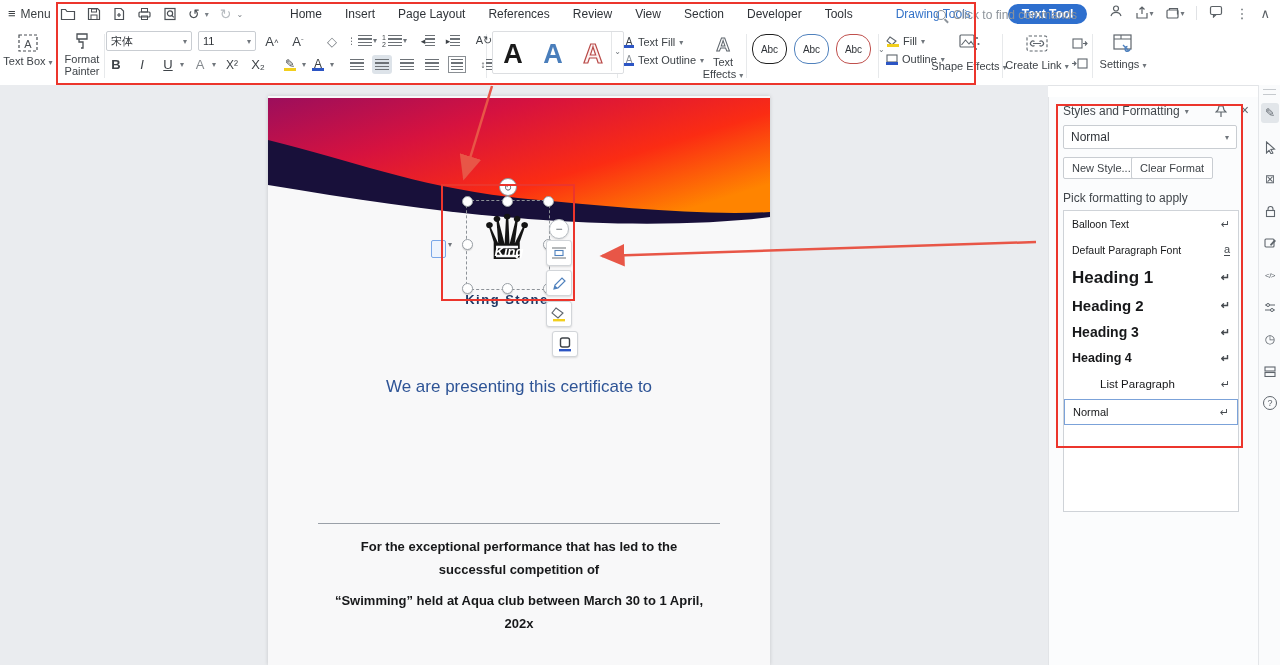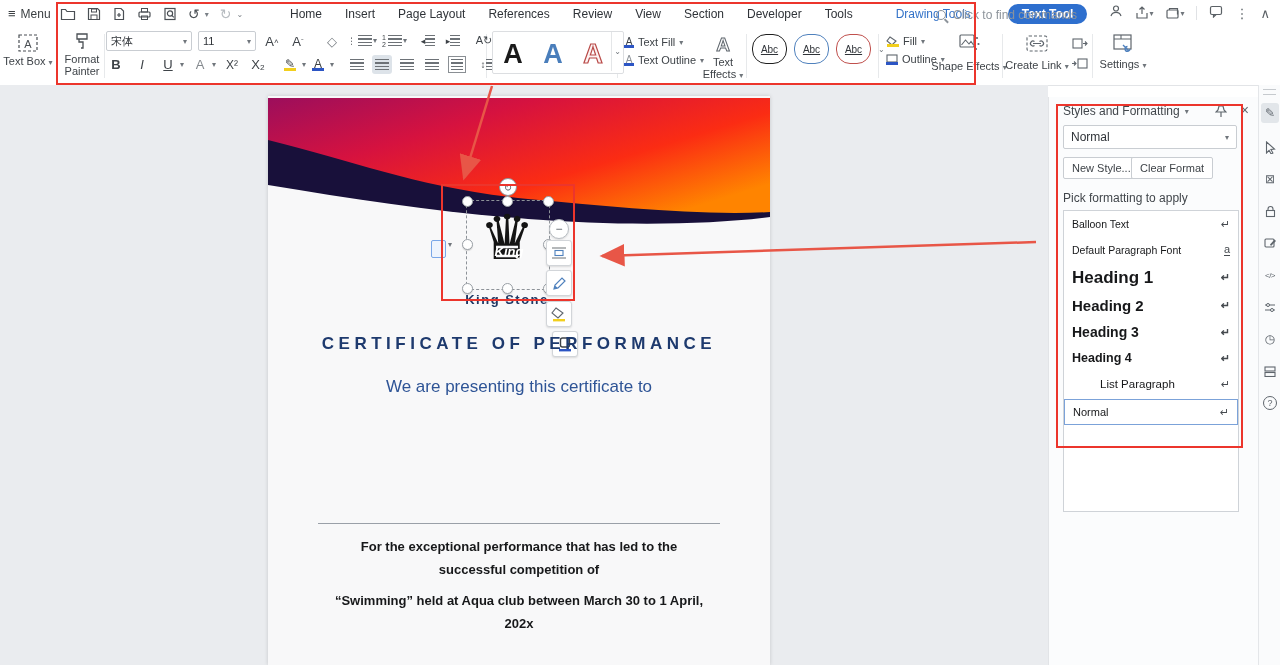--- a/index.html
+++ b/index.html
@@ -35,21 +35,21 @@
   .dd{font-size:8px;color:#70767c;}
   .combo{display:flex;align-items:center;justify-content:space-between;border:1px solid #c9cdd2;border-radius:2px;height:18px;padding:0 4px;font-size:11px;color:#2f3338;background:#fff;}
   .mi{display:inline-flex;align-items:center;justify-content:center;min-width:20px;height:19px;border-radius:3px;color:#3e4348;font-size:13px;}
   .mi.on{background:#dde3e9;}
   .st{width:14px;height:11px;background:repeating-linear-gradient(to bottom,#6d7277 0 1.4px,transparent 1.4px 3.3px);}
   .rowf{display:flex;align-items:center;gap:6px;}
   .ubar{display:inline-block;width:12px;height:3px;margin-top:-2px;}
   .colorbtn{display:inline-flex;flex-direction:column;align-items:center;line-height:1;font-size:12px;}
   .bigAbox{position:absolute;left:492px;top:3px;width:120px;height:41px;border:1px solid #dcdee1;border-radius:2px;background:#fff;display:flex;align-items:center;justify-content:space-around;padding-right:10px;}
   .bigAbox .morestrip{position:absolute;right:0;top:0;width:11px;height:39px;border-left:1px solid #e4e6e8;display:flex;align-items:center;justify-content:center;font-size:8px;color:#70767c;}
-  .abc{width:33px;height:28px;border-radius:14px;background:#fff;display:flex;align-items:center;justify-content:center;font-size:10px;color:#2f3338;text-decoration:underline;}
+  .abc{width:33px;height:28px;border-radius:14px;background:#fff;display:flex;align-items:center;justify-content:center;font-size:10px;color:#2f3338;}
   .fx2{display:flex;flex-direction:column;gap:6px;}
   .fxrow{display:flex;align-items:center;gap:4px;font-size:11px;color:#3e4348;white-space:nowrap;}
 
   
   .canvas{position:absolute;left:0;top:85px;width:1048px;height:580px;background:#eaecef;}
   .page{position:absolute;left:268px;top:11px;width:502px;height:569px;background:#f8f8f9;box-shadow:0 0 4px rgba(0,0,0,.16);}
   .page svg.wave{position:absolute;left:0;top:0;}
   .doc-brand{position:absolute;left:0;top:196px;width:478px;text-align:center;font-size:13px;font-weight:bold;letter-spacing:1.5px;color:#1f3864;}
   .doc-title{position:absolute;left:0;top:238px;width:502px;text-align:center;font-size:17px;font-weight:bold;letter-spacing:4.5px;color:#1e3a6e;white-space:nowrap;}
   .doc-sub{position:absolute;left:0;top:281px;width:502px;text-align:center;font-size:17px;color:#2e5496;}
@@ -486,21 +486,20 @@
         </svg>
       </div>
       <div class="fbtn" style="left:284px;top:235px">
         <svg width="16" height="16" viewBox="0 0 16 16">
           <rect x="3.5" y="2" width="9" height="9" rx="2" fill="none" stroke="#3e4348" stroke-width="1.4"></rect>
           <rect x="2" y="13" width="12" height="2.4" fill="#2c55c4"></rect>
         </svg>
       </div>
 
       <div class="doc-brand">King Stone</div>
-      <div class="doc-title">CERTIFICATE OF PERFORMANCE</div>
       <div class="doc-sub">We are presenting this certificate to</div>
       <div class="doc-div"></div>
       <div class="doc-b" style="top:443px">For the exceptional performance that has led to the</div>
       <div class="doc-b" style="top:466px">successful competition of</div>
       <div class="doc-b" style="top:497px">“Swimming” held at Aqua club between March 30 to 1 April,</div>
       <div class="doc-b" style="top:520px">202x</div>
     </div>
   </div>
 
   <div class="panel">

